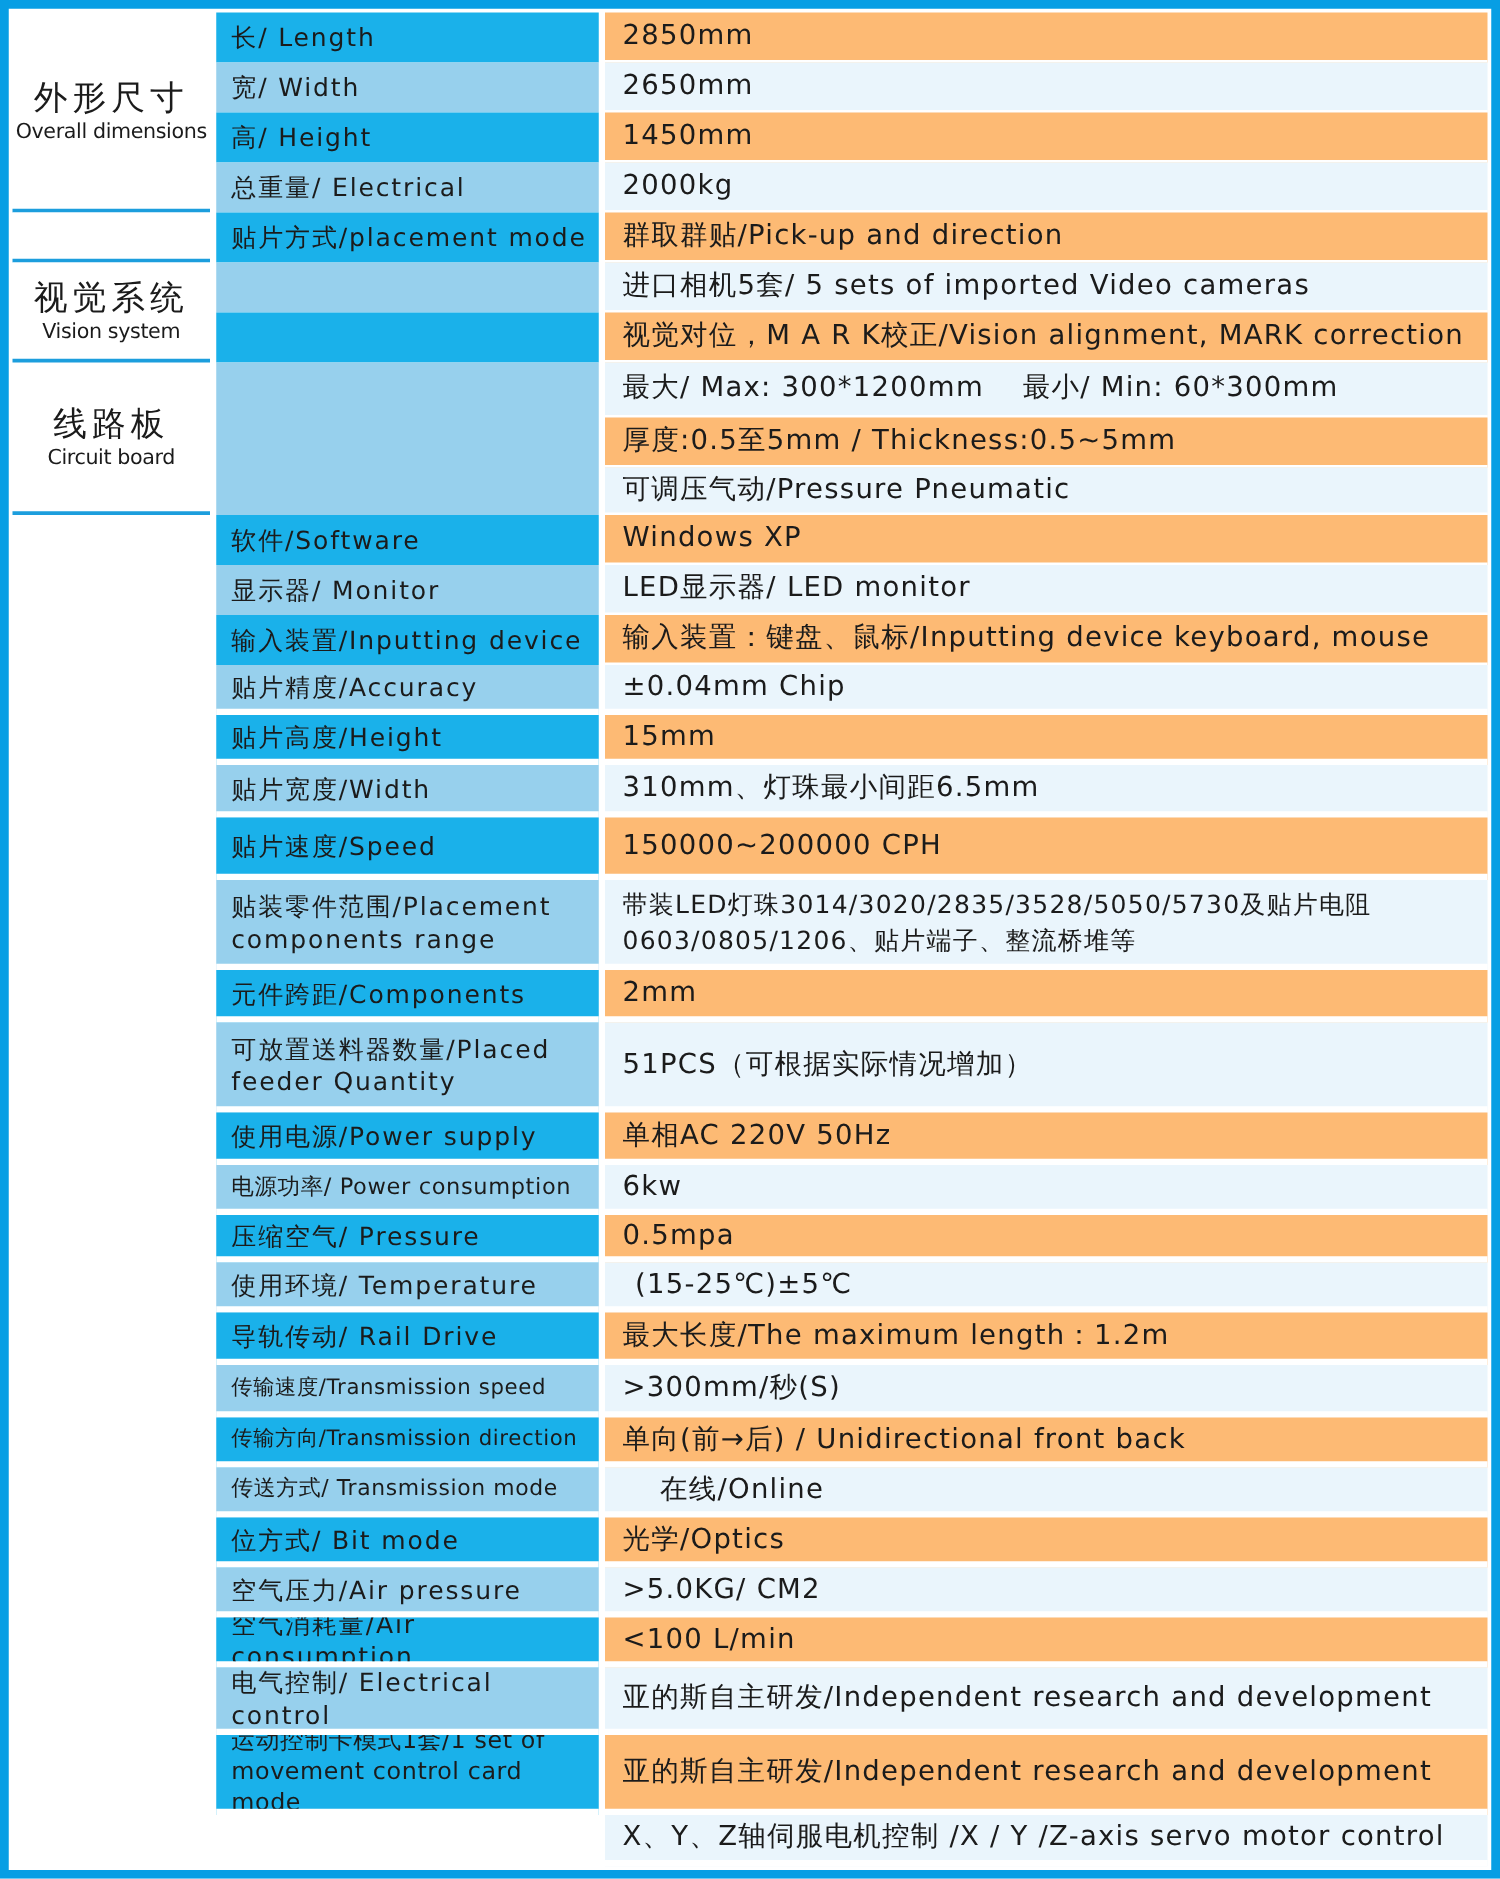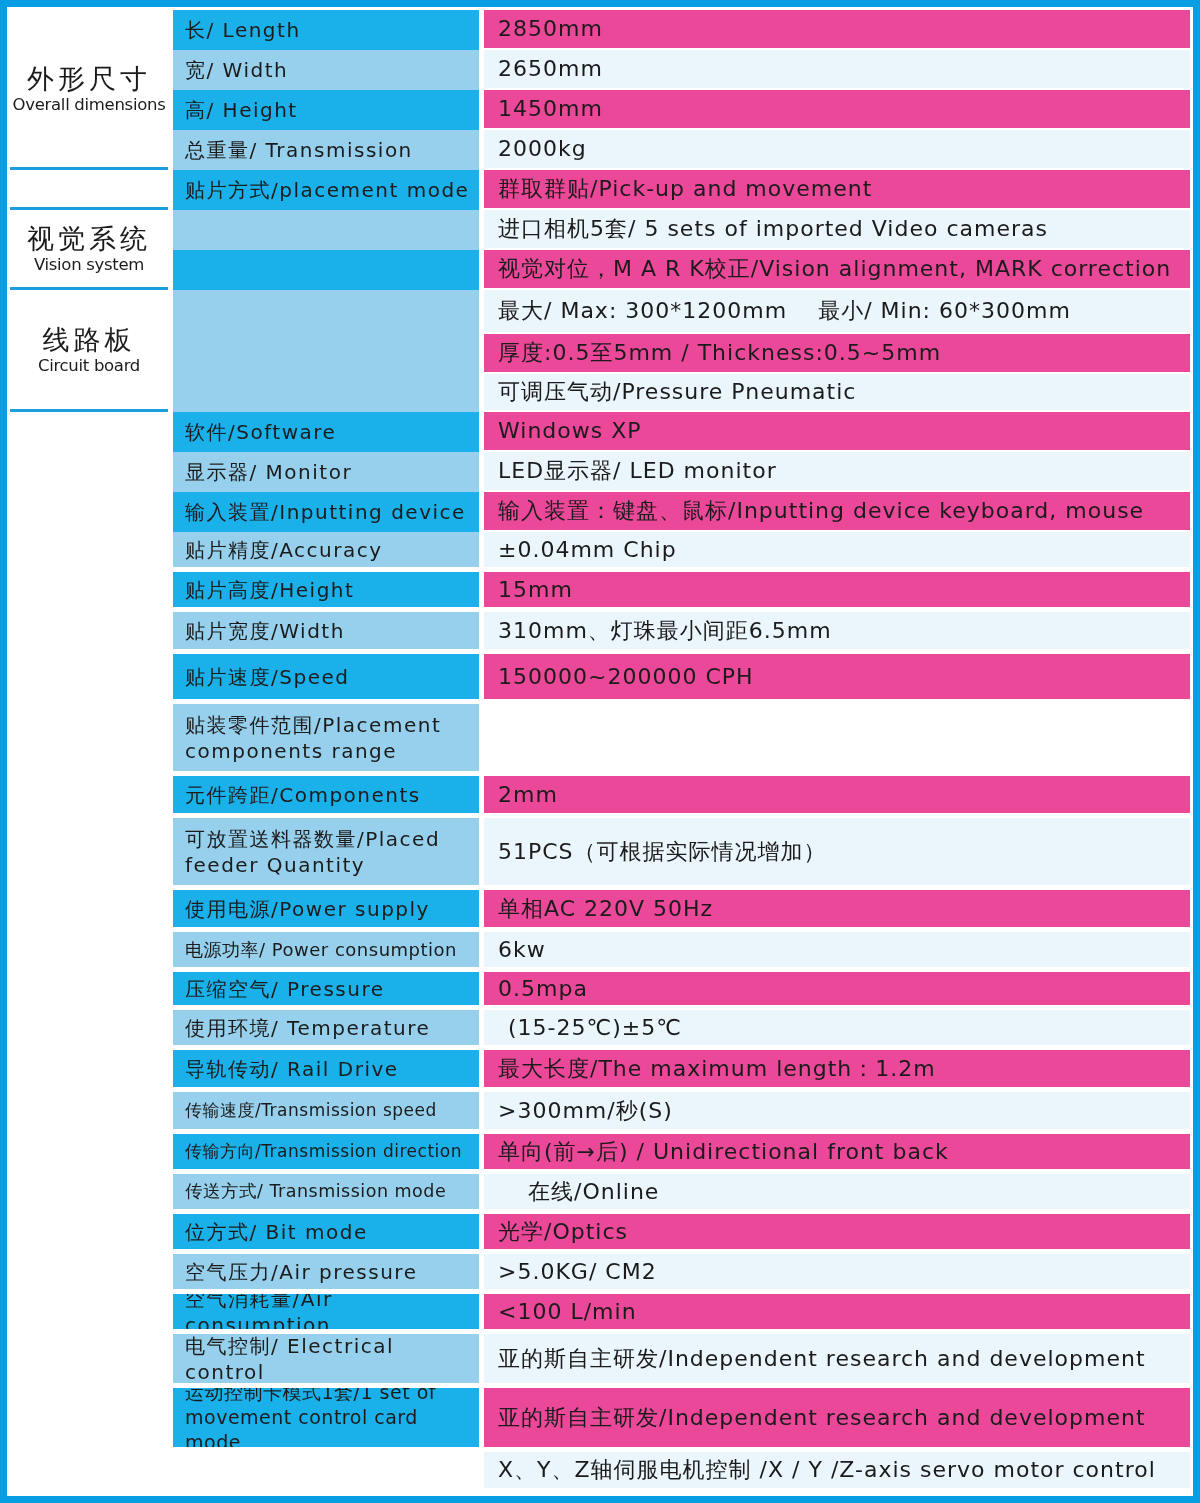--- a/index.html
+++ b/index.html
@@ -15,21 +15,21 @@
   .sec-en{font-size:16.5px;letter-spacing:-0.3px;line-height:1.2;white-space:nowrap;}
   
   .lab{grid-column:2;display:flex;align-items:center;box-sizing:border-box;
        padding:0 6px 0 12px;font-size:20px;letter-spacing:1.5px;line-height:1.3;overflow:hidden;}
   .lab.dark{background:#1AB1EA;}
   .lab.light{background:#97D0ED;}
   .lab.gap{border-bottom:5px solid #ffffff;}
   
   .val{grid-column:3;display:flex;align-items:center;box-sizing:border-box;
        padding:0 8px 0 14px;font-size:22px;letter-spacing:1px;line-height:1.45;overflow:hidden;}
-  .val.a{background:#ec4899;}
+  .val.a{background:#fdba74;}
   .val.b{background:#EAF5FC;}
   .val.thin{border-bottom:2px solid #ffffff;}
   .val.gap{border-bottom:5px solid #ffffff;}
 </style>
 </head>
 <body>
 
 <div class="frame">
   <div class="inner">
     <div class="grid" id="grid" style="grid-template-rows: 40px 40px 40px 40px 40px 40px 40px 44px 40px 38px 40px 40px 40px 40px 40px 42px 50px 72px 42px 72px 42px 40px 38px 40px 42px 42px 40px 40px 40px 40px 40px 54px 64px 41px;">
@@ -60,27 +60,27 @@
           <span style="display: inline-block;">2850mm</span>
         </div>
         <div class="lab light" style="grid-row: 2;">宽/ Width</div>
         <div class="val b thin" style="grid-row: 2;">
           <span style="display: inline-block;">2650mm</span>
         </div>
         <div class="lab dark" style="grid-row: 3;">高/ Height</div>
         <div class="val a thin" style="grid-row: 3;">
           <span style="display: inline-block;">1450mm</span>
         </div>
-        <div class="lab light" style="grid-row: 4;">总重量/ Transmission</div>
+        <div class="lab light" style="grid-row: 4;">总重量/ Electrical</div>
         <div class="val b thin" style="grid-row: 4;">
           <span style="display: inline-block;">2000kg</span>
         </div>
         <div class="lab dark" style="grid-row: 5;">贴片方式/placement mode</div>
         <div class="val a thin" style="grid-row: 5;">
-          <span style="display: inline-block;">群取群贴/Pick-up and movement</span>
+          <span style="display: inline-block;">群取群贴/Pick-up and direction</span>
         </div>
         <div class="lab light" style="grid-row: 6;"></div>
         <div class="val b thin" style="grid-row: 6;">
           <span style="display: inline-block;">进口相机5套/ 5 sets of imported Video cameras</span>
         </div>
         <div class="lab dark" style="grid-row: 7;"></div>
         <div class="val a thin" style="grid-row: 7;">
           <span style="display: inline-block;">视觉对位，M A R K校正/Vision alignment, MARK correction</span>
         </div>
         <div class="lab light" style="grid-row: 8 / span 3;"></div>
@@ -115,20 +115,23 @@
         </div>
         <div class="lab light gap" style="grid-row: 16;">贴片宽度/Width</div>
         <div class="val b gap" style="grid-row: 16;">
           <span style="display: inline-block;">310mm、灯珠最小间距6.5mm</span>
         </div>
         <div class="lab dark gap" style="grid-row: 17;">贴片速度/Speed</div>
         <div class="val a gap" style="grid-row: 17;">
           <span style="display: inline-block;">150000~200000 CPH</span>
         </div>
         <div class="lab light gap" style="grid-row: 18;">贴装零件范围/Placement components range</div>
+        <div class="val b gap" style="grid-row: 18; font-size: 20px;">
+          <span style="max-width: 660px; display: inline-block;">带装LED灯珠3014/3020/2835/3528/5050/5730及贴片电阻0603/0805/1206、贴片端子、整流桥堆等</span>
+        </div>
         <div class="lab dark gap" style="grid-row: 19;">元件跨距/Components</div>
         <div class="val a gap" style="grid-row: 19;">
           <span style="display: inline-block;">2mm</span>
         </div>
         <div class="lab light gap" style="grid-row: 20;">可放置送料器数量/Placed feeder Quantity</div>
         <div class="val b gap" style="grid-row: 20;">
           <span style="display: inline-block;">51PCS（可根据实际情况增加）</span>
         </div>
         <div class="lab dark gap" style="grid-row: 21;">使用电源/Power supply</div>
         <div class="val a gap" style="grid-row: 21;">

